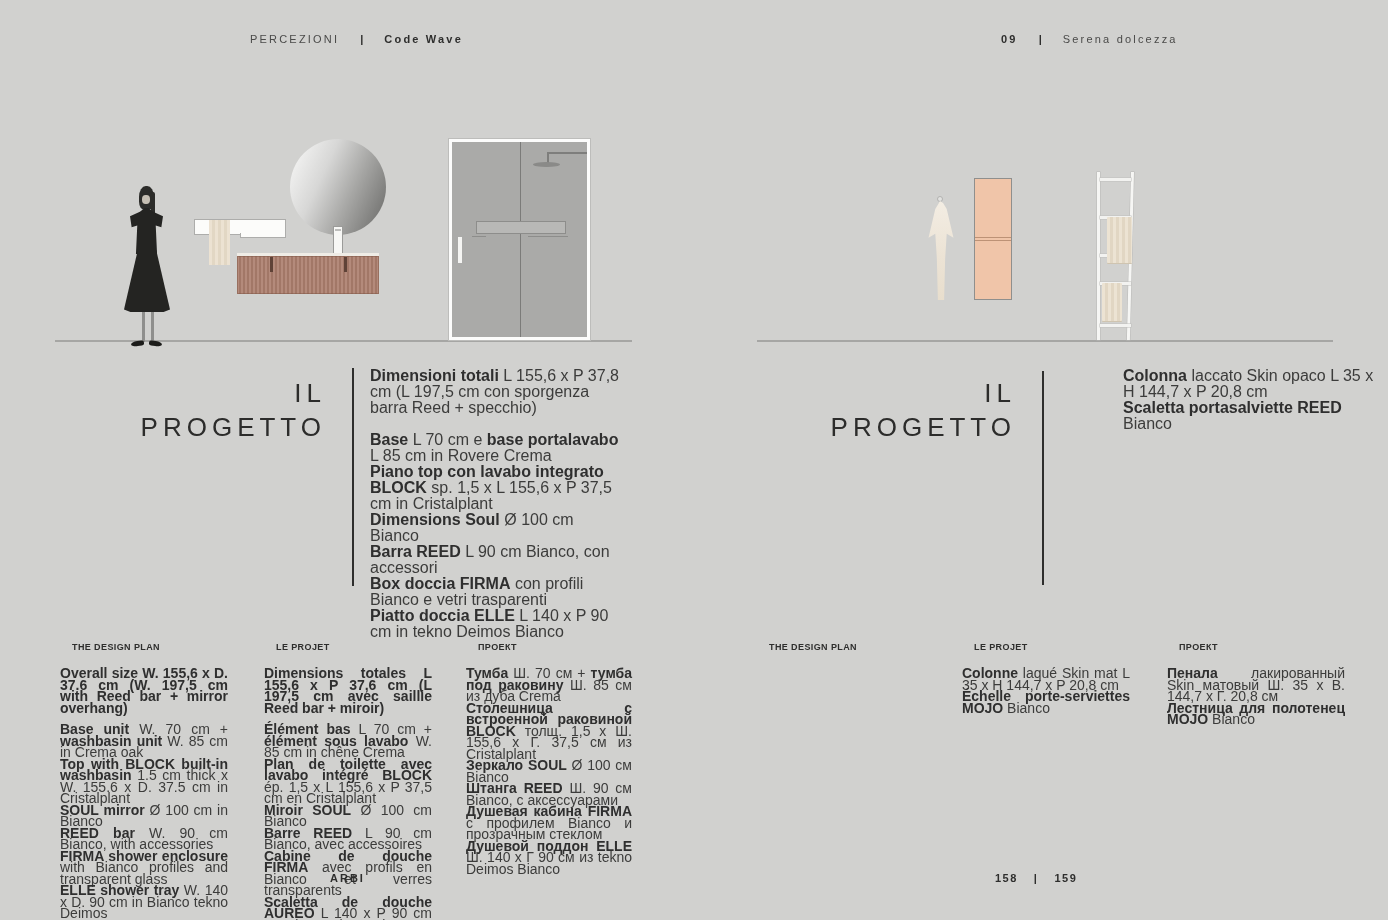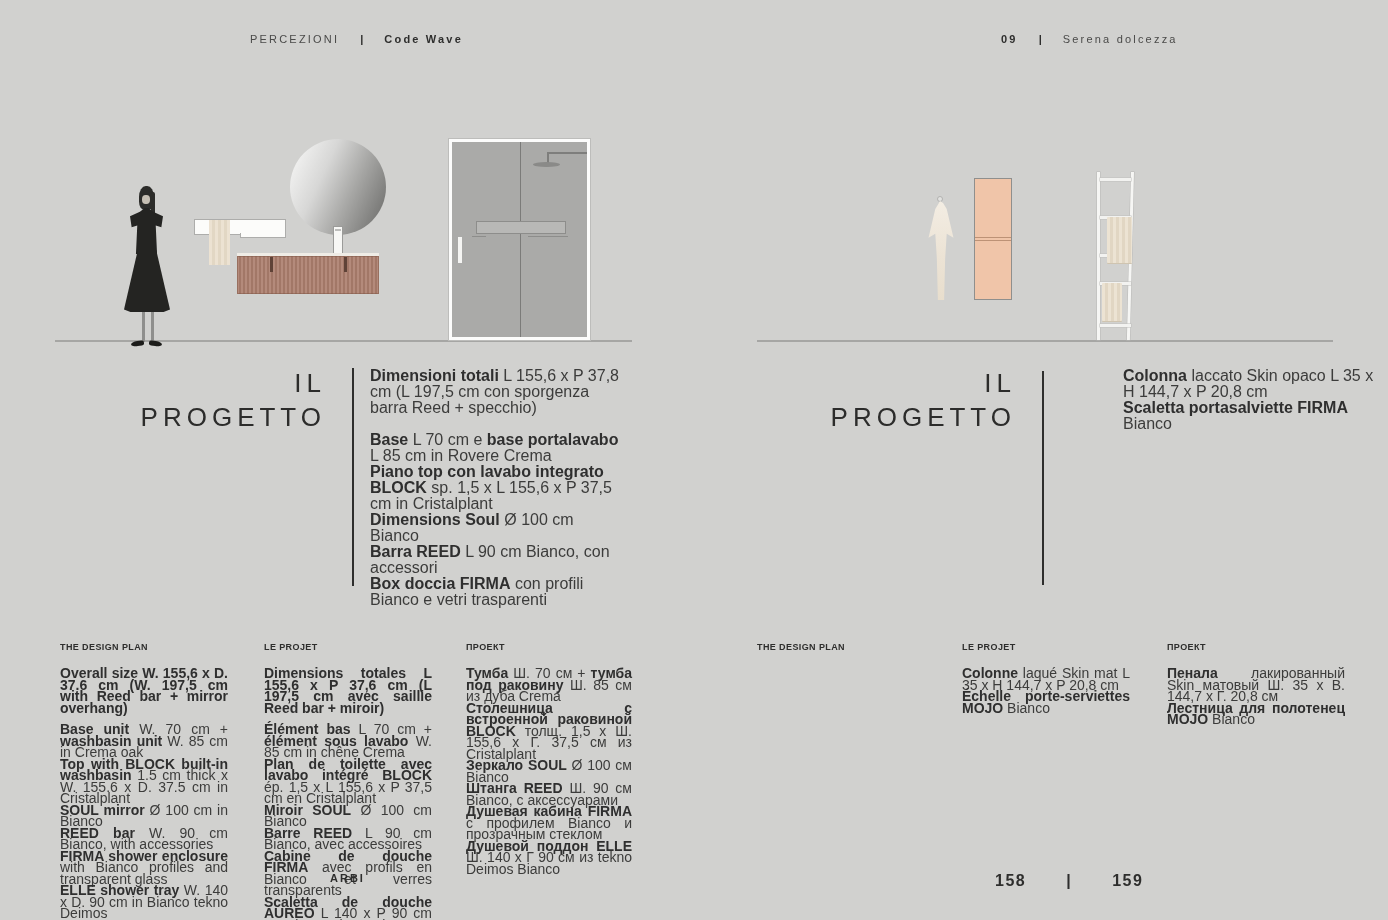--- a/index.html
+++ b/index.html
@@ -10,32 +10,32 @@
     -webkit-font-smoothing:antialiased;
   }
   .abs{position:absolute;}
   b{font-weight:700;color:#2f2f2f;}
 
   
   .hdr{display:flex;align-items:center;gap:21px;font-size:11px;letter-spacing:2.2px;color:#4a4a49;}
   .hdr .bold{font-weight:700;color:#2e2e2d;}
   .hdr .sep{letter-spacing:0;color:#2e2e2d;font-weight:700;}
   .footer-brand{font-size:11px;font-weight:700;letter-spacing:2px;color:#2e2e2d;}
-  .pages{display:flex;align-items:center;gap:40px;font-size:16px;font-weight:700;letter-spacing:1.5px;color:#2e2e2d;}
-
-  
-  .project-heading{width:186px;text-align:right;font-size:26px;line-height:34px;letter-spacing:5px;margin-right:-5px;font-weight:500;color:#2c2c2b;}
+  .pages{display:flex;align-items:center;gap:16px;font-size:11px;font-weight:700;letter-spacing:1.5px;color:#2e2e2d;}
+
+  
+  .project-heading{width:186px;text-align:right;font-size:26px;line-height:34px;letter-spacing:5px;margin-right:-5px;font-weight:500;color:#2c2c2b;margin-top:10px;}
   .vdivider{width:2px;background:#2e2e2d;}
   .specs{font-size:16px;line-height:16px;color:#3c3c3b;}
   .specs .col-intro{margin-bottom:16px;}
   .para{margin:0;}
 
   
   .col{position:absolute;}
-  .col-title{font-size:9px;font-weight:700;letter-spacing:.4px;color:#2e2e2d;margin-bottom:16px;}
+  .col-title{font-size:9px;font-weight:700;letter-spacing:.4px;color:#2e2e2d;margin-bottom:16px;margin-left:12px;}
   .col .para{font-size:14px;line-height:11.5px;text-align:justify;color:#3c3c3b;}
   .col .col-intro{margin-bottom:10px;}
 
   
   .floor{height:2px;background:#a6a6a4;}
 
   
   .woman{width:70px;height:172px;}
   .woman>div{position:absolute;}
   .hair{left:24px;top:0;width:15px;height:24px;background:#2c2c2a;border-radius:45% 45% 35% 35%;}
@@ -141,20 +141,21 @@
 </div>
 <div class="abs vdivider" style="left:352px;top:368px;height:218px;"></div>
 <div class="abs specs" style="left:370px;top:368px;width:252px;">
   <div class="para col-intro"><b>Dimensioni totali</b> L 155,6 x P 37,8 cm (L 197,5 cm con sporgenza barra Reed + specchio)</div>
   <div>
       <p class="para"><b>Base</b> L 70 cm e <b>base portalavabo</b> L 85 cm in Rovere Crema</p>
       <p class="para"><b>Piano top con lavabo integrato BLOCK</b> sp. 1,5 x L 155,6 x P 37,5 cm in Cristalplant</p>
       <p class="para"><b>Dimensions Soul</b> Ø 100 cm Bianco</p>
       <p class="para"><b>Barra REED</b> L 90 cm Bianco, con accessori</p>
       <p class="para"><b>Box doccia FIRMA</b> con profili Bianco e vetri trasparenti</p>
+      <p class="para"><b>Piatto doccia ELLE</b> L 140 x P 90 cm in tekno Deimos Bianco</p>
     </div>
 </div>
 
 <div class="abs floor" style="left:757px;top:340px;width:576px;"></div>
 
 <div class="abs robe" style="left:926px;top:196px;">
   <div class="hook"></div>
   <div class="body"></div>
 </div>
 
@@ -176,21 +177,21 @@
 </div>
 
 <div class="abs project-heading" style="left:830px;top:366px;">
   <div>IL</div>
   <div>PROGETTO</div>
 </div>
 <div class="abs vdivider" style="left:1042px;top:371px;height:214px;"></div>
 <div class="abs specs" style="left:1123px;top:368px;width:254px;">
   <div>
       <p class="para"><b>Colonna</b> laccato Skin opaco L 35 x H 144,7 x P 20,8 cm</p>
-      <p class="para"><b>Scaletta portasalviette FIRMA</b> Bianco</p>
+      <p class="para"><b>Scaletta portasalviette REED</b> Bianco</p>
     </div>
 </div>
 
 <div class="col" style="left:60px;top:642px;width:168px;">
   <div class="col-title">THE DESIGN PLAN</div>
   <div class="para col-intro"><b>Overall size W. 155,6 x D. 37.6 cm (W. 197,5 cm with Reed bar + mirror overhang)</b></div>
   <div>
       <p class="para"><b>Base unit</b> W. 70 cm + <b>washbasin unit</b> W. 85 cm in Crema oak</p>
       <p class="para"><b>Top with BLOCK built-in washbasin</b> 1.5 cm thick x W. 155.6 x D. 37.5 cm in Cristalplant</p>
       <p class="para"><b>SOUL mirror</b> Ø 100 cm in Bianco</p>

